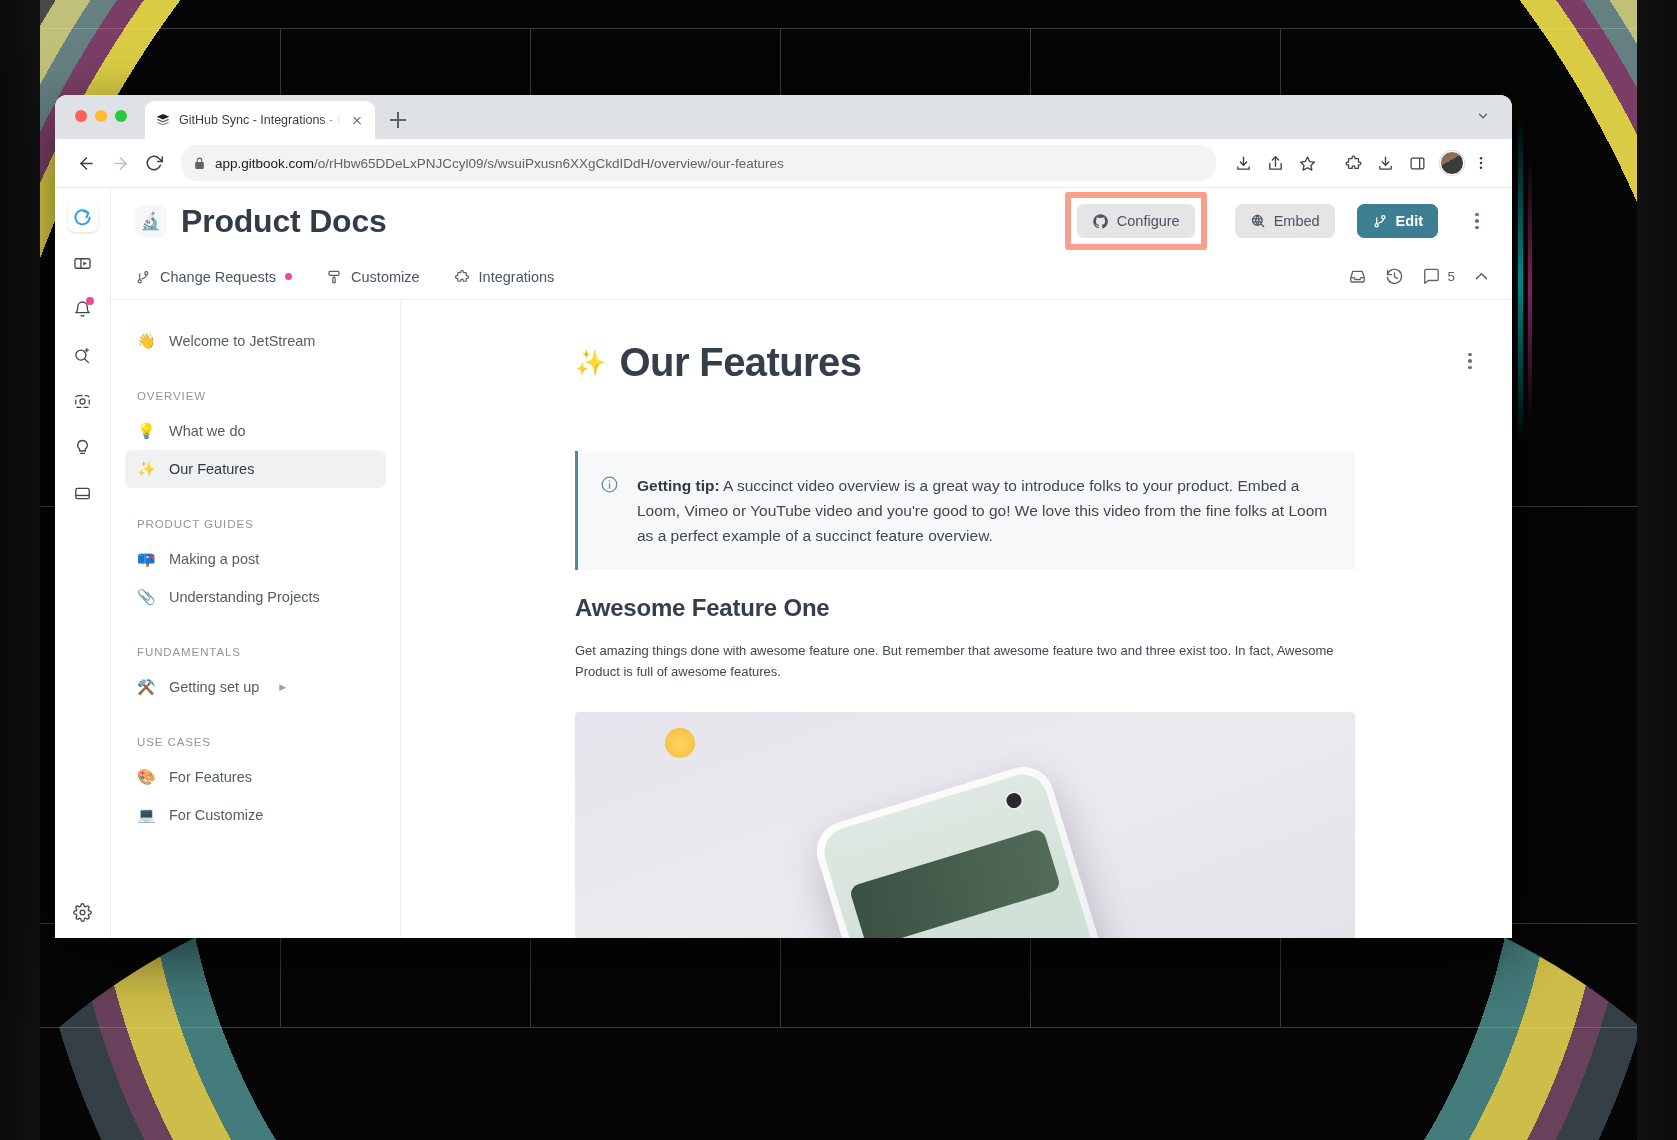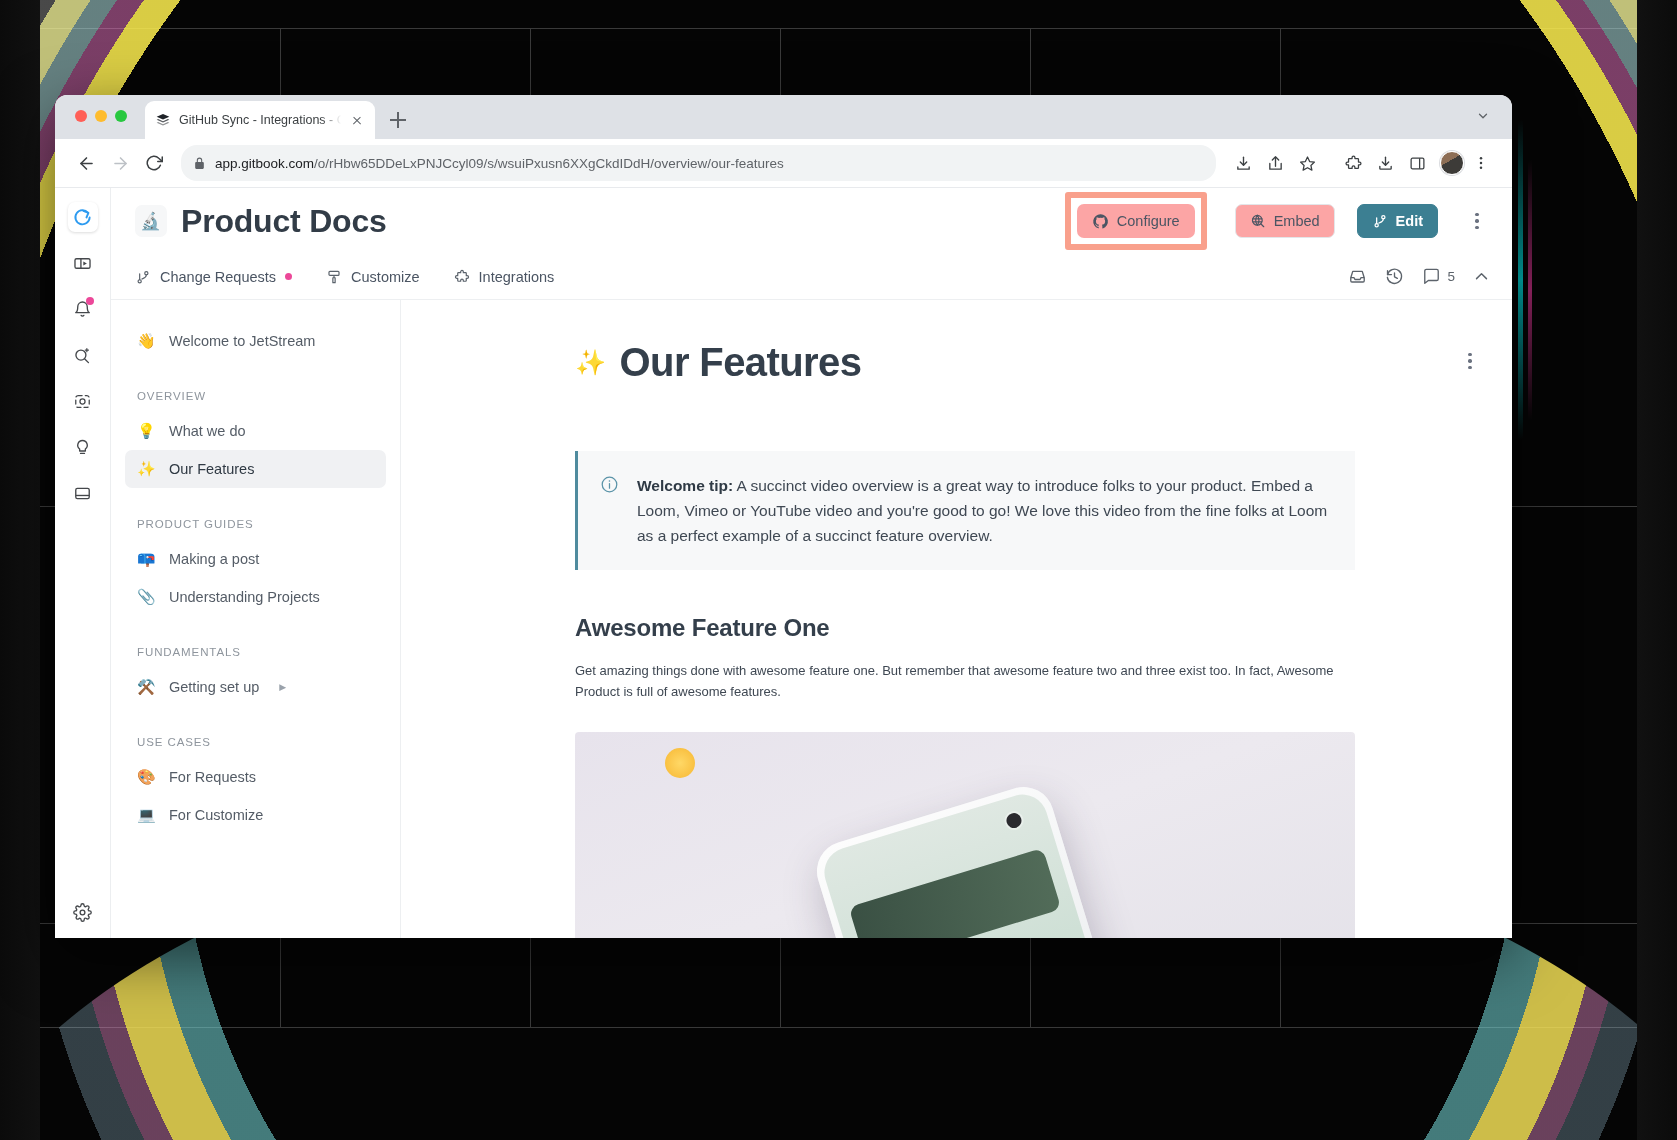--- a/index.html
+++ b/index.html
@@ -120,21 +120,21 @@
   .main { flex: 1; display: flex; flex-direction: column; min-width: 0; }
 
   .apphead { height: 66px; display: flex; align-items: center; padding: 0 22px 0 24px; gap: 14px; }
   .doc-emoji { width: 32px; height: 32px; border-radius: 7px; background: #f6f7f8;
                display: flex; align-items: center; justify-content: center; font-size: 17px; flex: none; }
   .doc-title { font-size: 32px; font-weight: 700; color: #323c47; letter-spacing: -.2px; }
   .head-spacer { flex: 1; }
   .hl-wrap { padding: 6px; border: 6px solid #f9a08c; border-radius: 3px; }
   .btn {
     height: 34px; display: inline-flex; align-items: center; gap: 8px; padding: 0 14px;
-    border: 1px solid #e3e6e9; border-radius: 7px; background: #fca5a5; cursor: pointer;
+    border: 1px solid #e3e6e9; border-radius: 7px; background: #e5e5e5; cursor: pointer;
     font-size: 14.5px; color: #4b5563; white-space: nowrap;
   }
   .btn.ghost { border-color: transparent; }
   .btn.primary { background: #3c7f92; border-color: #3c7f92; color: #fff; font-weight: 600; }
   .kebab { width: 26px; height: 26px; display: flex; flex-direction: column; align-items: center;
            justify-content: center; gap: 3px; cursor: pointer; flex: none; }
   .kebab i { width: 3.4px; height: 3.4px; border-radius: 50%; background: #6b7280; display: block; }
 
   .tabbar { height: 46px; border-bottom: 1px solid #edeff1; display: flex; align-items: center;
             padding: 0 22px 0 24px; gap: 34px; text-align: center; }
@@ -165,21 +165,21 @@
   .page { flex: 1; overflow: hidden; padding: 40px 0 0 0; position: relative; }
   .page-inner { width: 780px; margin: 0 0 0 174px; position: relative; }
   .page-kebab { position: absolute; right: -128px; top: 8px; }
   .h1 { font-size: 40px; font-weight: 700; color: #343f4b; letter-spacing: -.6px;
         display: flex; align-items: center; gap: 14px; }
   .h1-emoji { font-size: 25px; }
   .callout { margin-top: 66px; background: #f7f8f9; border-left: 3px solid #4f8b9e;
              padding: 22px 24px 22px 22px; display: flex; gap: 18px; }
   .callout-body { font-size: 15.5px; line-height: 1.62; color: #3f4853; }
   .callout-body b { font-weight: 700; color: #2f3a45; }
-  .h2 { font-size: 24px; font-weight: 700; color: #343f4b; margin-top: 44px; letter-spacing: -.2px; }
+  .h2 { font-size: 24px; font-weight: 700; color: #343f4b; margin-top: 24px; letter-spacing: -.2px; }
   .para { font-size: 13px; line-height: 1.62; color: #3f4853; margin-top: 18px; }
   .media { margin-top: 30px; height: 290px; border-radius: 4px; overflow: hidden; position: relative;
            background: linear-gradient(160deg,#e7e3ec 0%, #ece9ef 45%, #e3e1e8 100%); }
   .phone {
     position: absolute; left: 50%; top: 74px; width: 245px; height: 430px;
     transform: translateX(-40%) rotate(-17deg);
     border-radius: 30px; background: linear-gradient(165deg,#fdfdfd,#dfe3e6);
     box-shadow: 0 18px 40px rgba(60,50,80,.28); padding: 7px;
   }
   .screen { width: 100%; height: 100%; border-radius: 25px; overflow: hidden; position: relative;
@@ -496,21 +496,21 @@
           <div class="section-title">FUNDAMENTALS</div>
           <div class="nav-item">
             <span class="nav-emoji">⚒️</span>
             <span class="nav-label">Getting set up</span>
             <span class="nav-caret">▶</span>
           </div>
 
           <div class="section-title">USE CASES</div>
           <div class="nav-item">
             <span class="nav-emoji">🎨</span>
-            <span class="nav-label">For Requests</span>
+            <span class="nav-label">For Features</span>
           </div>
           <div class="nav-item">
             <span class="nav-emoji">💻</span>
             <span class="nav-label">For Customize</span>
           </div>
         </div>
 
         <div class="page">
           <div class="page-inner">
             <div class="page-kebab kebab">
@@ -523,21 +523,21 @@
               <span class="h1-emoji">✨</span>
               <span>Our Features</span>
             </div>
 
             <div class="callout">
               <svg width="19" height="19" viewBox="0 0 24 24" fill="none" stroke="#5a93a8" stroke-width="1.6" style="flex:none;margin-top:2px">
                   <circle cx="12" cy="12" r="9.2"></circle>
                   <line x1="12" y1="11" x2="12" y2="16.6" stroke-linecap="round"></line>
                   <circle cx="12" cy="7.6" r="1" fill="#5a93a8" stroke="none"></circle>
                 </svg>
-              <div class="callout-body"><b>Welcome tip:</b><span> A succinct video overview is a great way to introduce folks to your product. Embed a Loom, Vimeo or YouTube video and you're good to go! We love this video from the fine folks at Loom as a perfect example of a succinct feature overview.</span></div>
+              <div class="callout-body"><b>Getting tip:</b><span> A succinct video overview is a great way to introduce folks to your product. Embed a Loom, Vimeo or YouTube video and you're good to go! We love this video from the fine folks at Loom as a perfect example of a succinct feature overview.</span></div>
             </div>
 
             <div class="h2">Awesome Feature One</div>
             <div class="para">Get amazing things done with awesome feature one. But remember that awesome feature two and three exist too. In fact, Awesome Product is full of awesome features.</div>
 
             <div class="media">
               <div class="sun"></div>
               <div class="phone">
                 <div class="screen">
                   <div class="camhole"></div>

